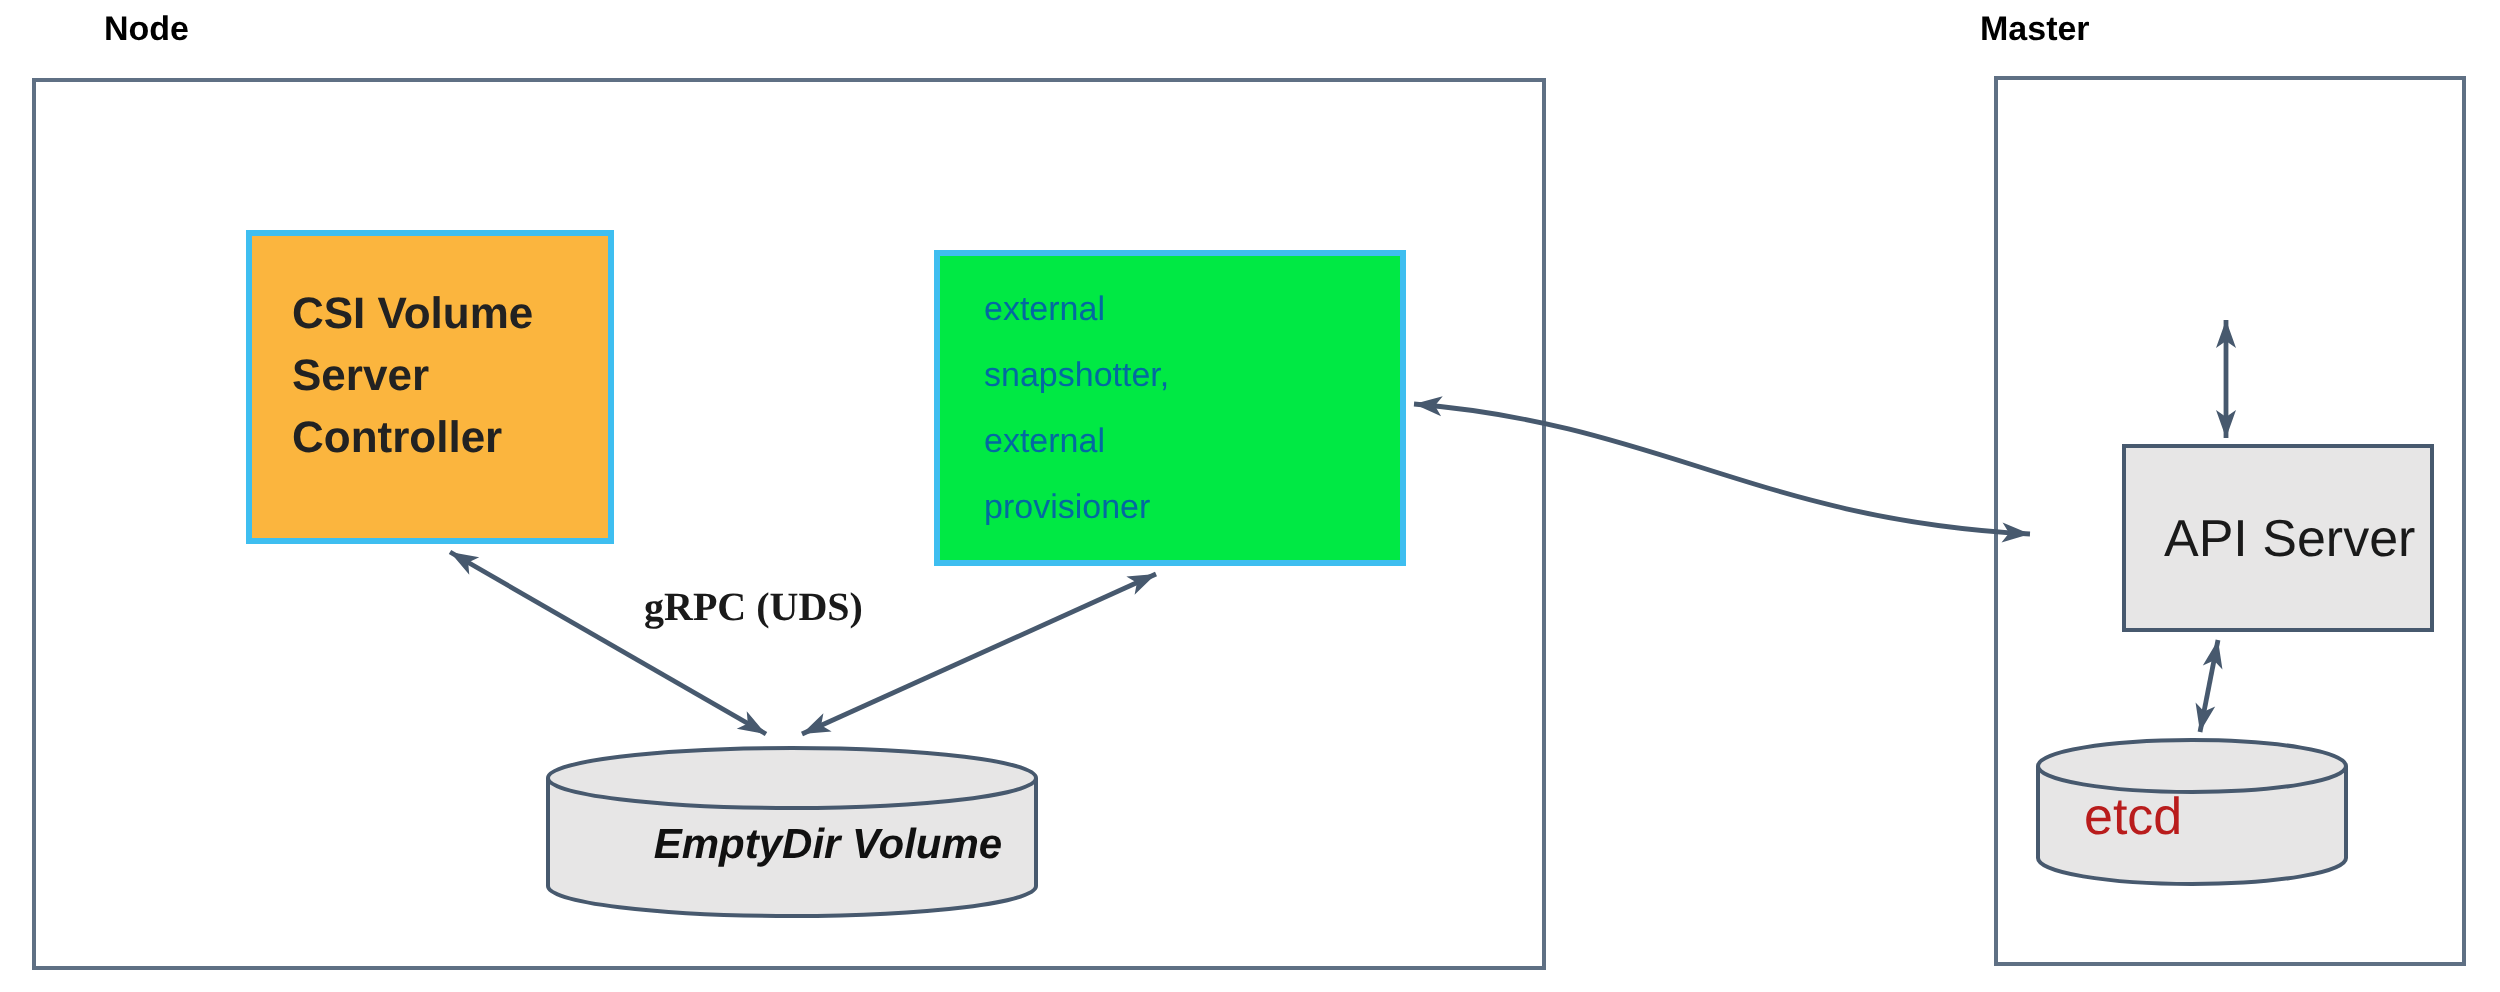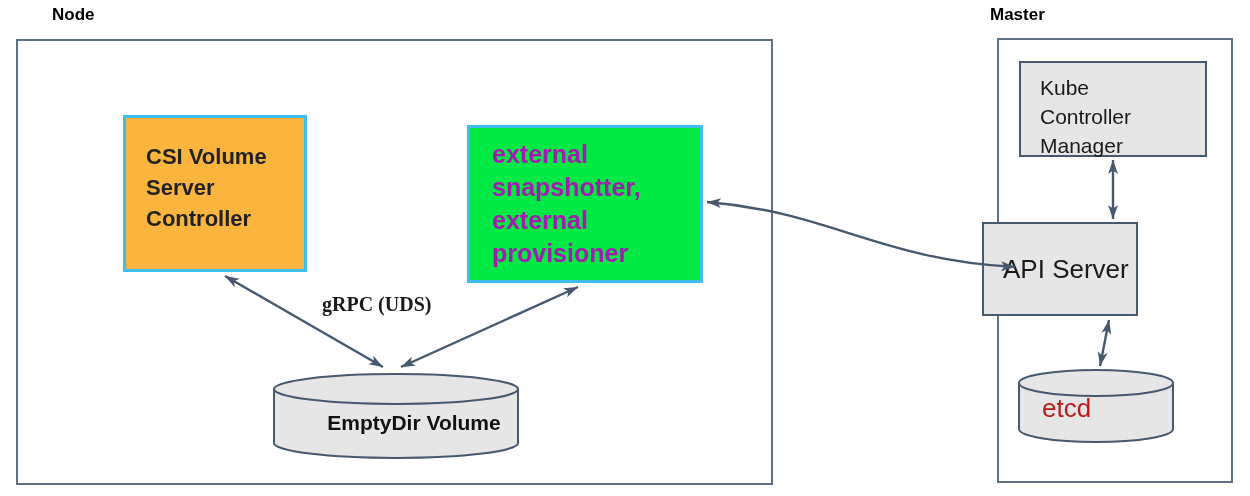--- a/index.html
+++ b/index.html
@@ -12,21 +12,21 @@
   .outer-box{border:2px solid #5f7084;background:transparent;box-sizing:border-box;}
   .title{font-size:26px;color:#1a1a1a;white-space:nowrap;}
   .csi-box{
     background:var(--csi-fill,#FBB53E);border:3px solid var(--highlight-border,#3EBEF0);
     box-sizing:border-box;padding:23px 0 0 20px;
     font-size:22px;font-weight:600;line-height:31px;color:#222;
   }
   .sidecar-box{
     background:var(--sidecar-fill,#00E944);border:3px solid var(--highlight-border,#3EBEF0);
     box-sizing:border-box;padding:10px 0 0 22px;
-    font-size:25px;font-weight:700;line-height:33px;color:#a21caf;
+    font-size:17px;font-weight:400;line-height:33px;color:#0369a1;
   }
   .component-box{
     background:var(--component-fill,#E7E6E6);border:2px solid var(--line,#44546A);
     box-sizing:border-box;color:#1a1a1a;
   }
   .kcm-text{padding:10px 0 0 19px;font-size:21px;line-height:29px;}
   .api-text{display:flex;align-items:center;padding-left:19px;font-size:26px;}
   .grpc-label{font-size:20px;font-weight:bold;color:#1a1a1a;white-space:nowrap;}
   .cyl-label{font-size:21px;font-weight:600;text-align:center;color:#111;white-space:nowrap;}
   .etcd-label{font-size:26px;color:#b91c1c;white-space:nowrap;}
@@ -52,27 +52,22 @@
   <div class="abs sidecar-box" style="left:467px;top:125px;width:236px;height:158px;">
     <div>external</div>
     <div>snapshotter,</div>
     <div>external</div>
     <div>provisioner</div>
   </div>
 
   <div class="abs group-label" style="left:990px;top:5px;">Master</div>
   <div class="abs outer-box" style="left:997px;top:38px;width:236px;height:445px;"></div>
 
-  <div class="abs component-box kcm-text" style="left:1019px;top:61px;width:188px;height:96px;">
-    <div>Kube</div>
-    <div>Controller</div>
-    <div>Manager</div>
-  </div>
 
-  <div class="abs component-box api-text" style="left:982px;top:222px;width:156px;height:94px;">
+  <div class="abs component-box api-text" style="left:1061px;top:222px;width:156px;height:94px;">
     <span>API Server</span>
   </div>
 
   <svg class="overlay" width="1250" height="496" viewBox="0 0 1250 496">
     <defs>
       <marker id="ah-end" markerUnits="userSpaceOnUse" markerWidth="18" markerHeight="14" refX="15" refY="6" orient="auto">
         <path class="ah" fill="#47596E" d="M1 1 L15 6 L1 11 L4.5 6 Z"></path>
       </marker>
       <marker id="ah-start" markerUnits="userSpaceOnUse" markerWidth="18" markerHeight="14" refX="15" refY="6" orient="auto-start-reverse">
         <path class="ah" fill="#47596E" d="M1 1 L15 6 L1 11 L4.5 6 Z"></path>
@@ -92,16 +87,16 @@
     <path class="wire" d="M225 276 L383 367" marker-start="url(#ah-start)" marker-end="url(#ah-end)"></path>
     <path class="wire" d="M401 367 L578 287" marker-start="url(#ah-start)" marker-end="url(#ah-end)"></path>
 
     <path class="wire" d="M707 202 C 830 212, 880 260, 1015 267" marker-start="url(#ah-start)" marker-end="url(#ah-end)"></path>
 
     <path class="wire" d="M1113 160 L1113 219" marker-start="url(#ah-start)" marker-end="url(#ah-end)"></path>
     <path class="wire" d="M1109 320 L1100 366" marker-start="url(#ah-start)" marker-end="url(#ah-end)"></path>
   </svg>
 
   <div class="abs grpc-label" style="left:322px;top:293px;font-family:Liberation Serif, serif;">gRPC (UDS)</div>
-  <div class="abs cyl-label" style="left:274px;top:411px;width:280px;">EmptyDir Volume</div>
+  <div class="abs cyl-label" style="left:274px;top:411px;width:280px;font-style:italic;">EmptyDir Volume</div>
   <div class="abs etcd-label" style="left:1042px;top:393px;">etcd</div>
 
 </div>
 
 </body></html>

